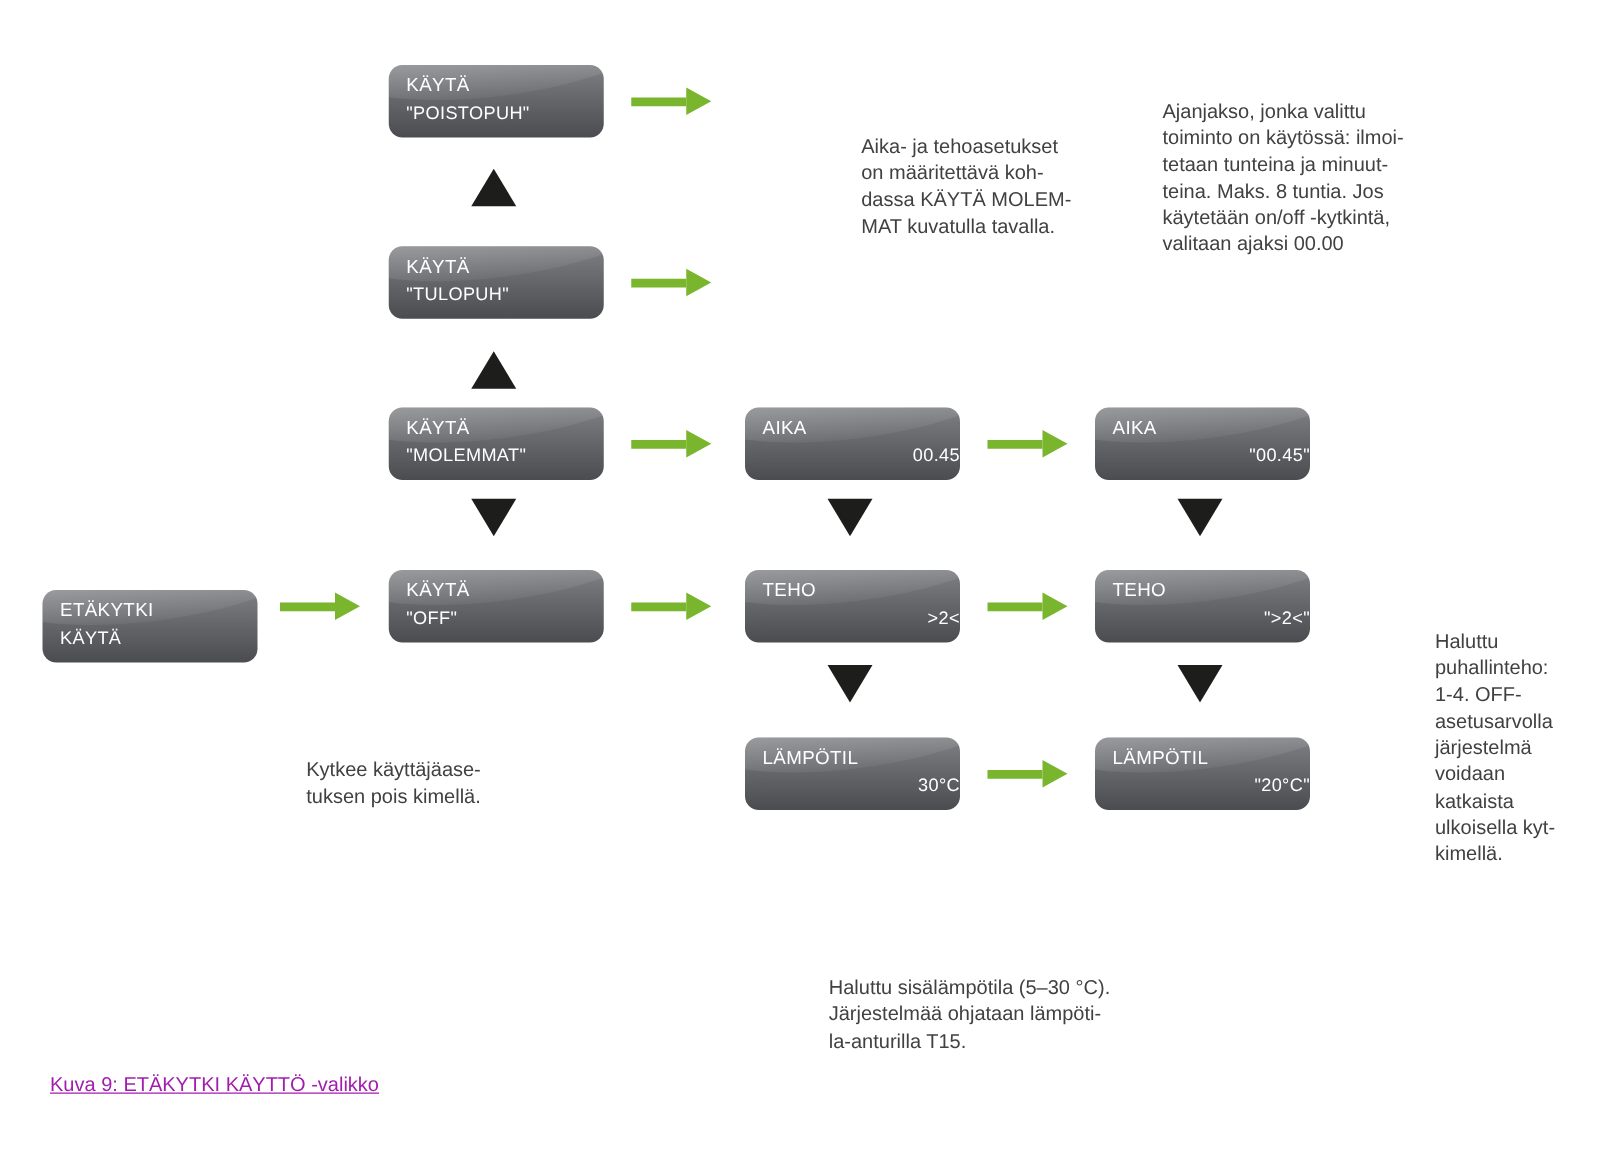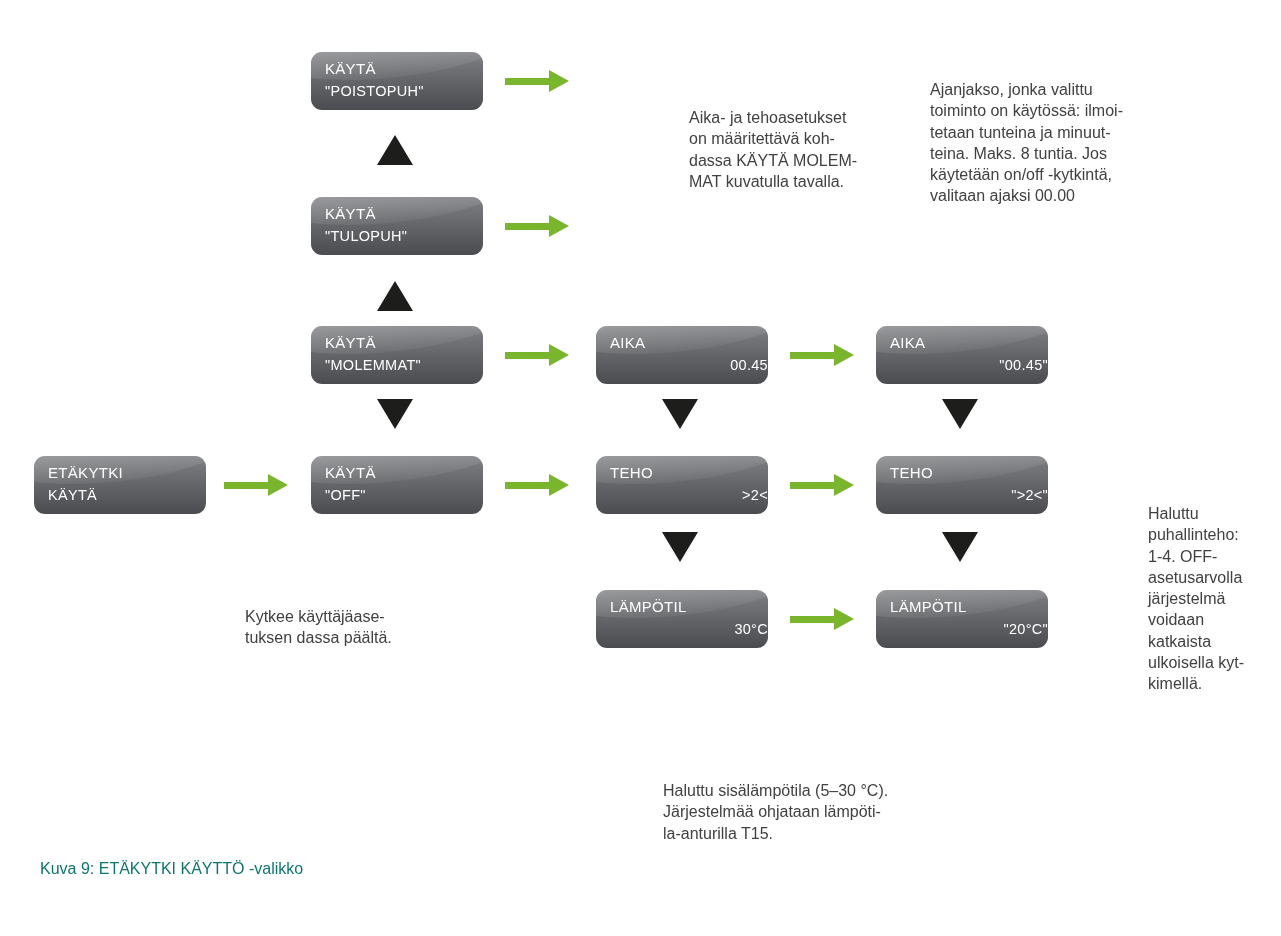--- a/index.html
+++ b/index.html
@@ -37,21 +37,21 @@
   .tri.up   { border-left:18px solid transparent; border-right:18px solid transparent;
               border-bottom:30px solid var(--black); }
   .tri.down { border-left:18px solid transparent; border-right:18px solid transparent;
               border-top:30px solid var(--black); }
 
   
   .note {
     position:absolute; font-size:16px; line-height:1.33; color:#414042;
     white-space:pre-line;
   }
-  .caption { position:absolute; font-size:16px; color:#0f766e; }
+  .caption { position:absolute; font-size:16px; color:#a21caf;text-decoration:underline; }
 </style>
 </head>
 <body>
 
 <div id="stage" style="--green:#7ab62d; --black:#1d1d1b;">
 
   <div class="node" style="left:311px; top:52px;">
     <span class="l1">KÄYTÄ</span>
     <span class="l2">"POISTOPUH"</span>
   </div>
@@ -61,21 +61,21 @@
   </div>
   <div class="node" style="left:311px; top:326px;">
     <span class="l1">KÄYTÄ</span>
     <span class="l2">"MOLEMMAT"</span>
   </div>
   <div class="node" style="left:311px; top:456px;">
     <span class="l1">KÄYTÄ</span>
     <span class="l2">"OFF"</span>
   </div>
 
-  <div class="node" style="left:34px; top:456px;">
+  <div class="node" style="left:34px; top:472px;">
     <span class="l1">ETÄKYTKI</span>
     <span class="l2">KÄYTÄ</span>
   </div>
 
   <div class="node" style="left:596px; top:326px;">
     <span class="l1">AIKA</span>
     <span class="l2 center">00.45</span>
   </div>
   <div class="node" style="left:596px; top:456px;">
     <span class="l1">TEHO</span>
@@ -144,21 +144,21 @@
 on määritettävä koh-
 dassa KÄYTÄ MOLEM-
 MAT kuvatulla tavalla.</div>
   <div class="note" style="left:930px;  top:79px;  width:255px;">Ajanjakso, jonka valittu
 toiminto on käytössä: ilmoi-
 tetaan tunteina ja minuut-
 teina. Maks. 8 tuntia. Jos
 käytetään on/off -kytkintä,
 valitaan ajaksi 00.00</div>
   <div class="note" style="left:245px;  top:606px; width:220px;">Kytkee käyttäjäase-
-tuksen dassa päältä.</div>
+tuksen pois kimellä.</div>
   <div class="note" style="left:1148px; top:503px; width:150px;">Haluttu
 puhallinteho:
 1-4. OFF-
 asetusarvolla
 järjestelmä
 voidaan
 katkaista
 ulkoisella kyt-
 kimellä.</div>
   <div class="note" style="left:663px;  top:746px; width:300px;margin-top:34px;">Haluttu sisälämpötila (5–30 °C).

